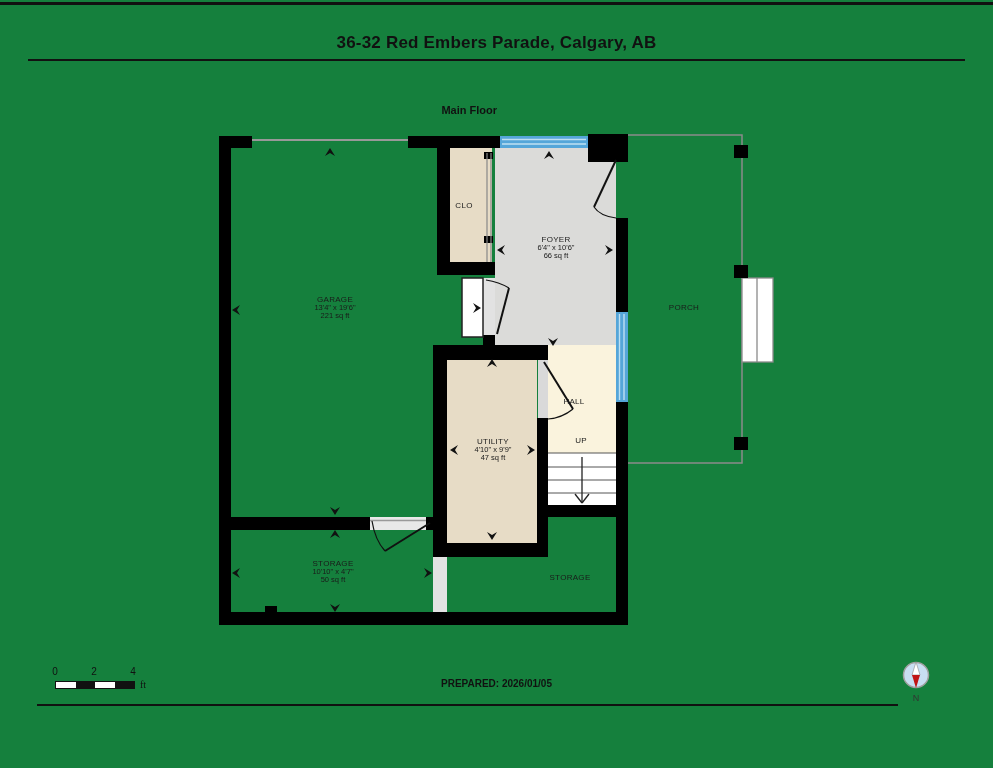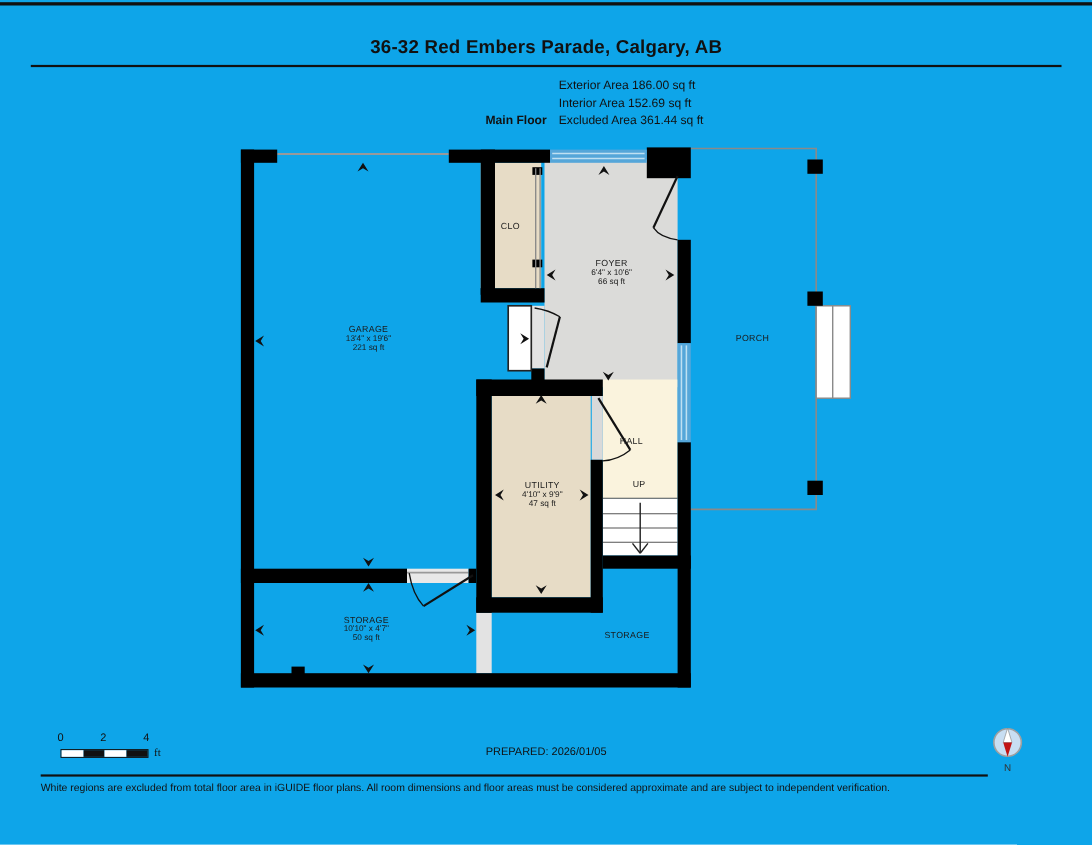--- a/index.html
+++ b/index.html
@@ -1,59 +1,54 @@
 <!DOCTYPE html>
 <html><head>
 <meta charset="utf-8">
 <style>
   html,body { margin:0; padding:0; background:#ffffff; }
   .page {
-    position:relative; width:993px; height:768px; background:#0ea5e9;
+    position:relative; width:993px; height:768px; background:#15803d;
     font-family:"Liberation Sans", sans-serif; overflow:hidden; color:#111;
   }
   .top-rule    { position:absolute; left:0; top:2px; width:993px; height:3px; background:#111; }
   .page-title  { position:absolute; left:0; top:33px; width:993px; text-align:center;
                  font-size:17px; font-weight:bold; letter-spacing:.2px; }
   .header-rule { position:absolute; left:28px; top:59px; width:937px; height:2px; background:#111; }
   .floor-label { position:absolute; left:395px; top:70px; width:102px; text-align:right;
                  font-size:11px; font-weight:bold;margin-top:34px; }
   .stat-lines  { position:absolute; left:508px; top:70px; font-size:11px; line-height:16px; }
   .plan-svg    { position:absolute; left:0; top:0; width:993px; height:768px; }
 
   .scale-tick  { position:absolute; top:666px; width:12px; text-align:center; font-size:10px; }
   .tick-0 { left:49px; } .tick-1 { left:88px; } .tick-2 { left:127px; }
   .scale-bar   { position:absolute; left:55px; top:681px; width:78px; height:6px;
                  border:1px solid #111; display:flex; box-sizing:content-box; }
   .scale-bar span { flex:1 1 25%; }
   .seg-w { background:#fff; } .seg-b { background:#111; }
   .scale-unit  { position:absolute; left:140px; top:679px; font-size:10px;font-family:Liberation Serif, serif; }
-  .prepared    { position:absolute; left:0; top:678px; width:993px; text-align:center; font-size:10px; }
+  .prepared    { position:absolute; left:0; top:678px; width:993px; text-align:center; font-size:10px;font-weight:bold; }
   .compass     { position:absolute; left:894px; top:651px; }
   .footer-rule { position:absolute; left:37px; top:704px; width:861px; height:2px; background:#111; }
   .disclaimer  { position:absolute; left:37px; top:711px; width:930px; font-size:9.5px; color:#111; }
 
   .rname { font-size:8px; fill:#1a1a1a; letter-spacing:.3px; }
   .rsub  { font-size:7.5px; fill:#1a1a1a; }
   text   { font-family:"Liberation Sans", sans-serif; }
 </style>
 </head>
 <body>
 
 <div class="page">
 
   <div class="top-rule"></div>
   <div class="page-title">36-32 Red Embers Parade, Calgary, AB</div>
   <div class="header-rule"></div>
 
   <div class="floor-label">Main Floor</div>
-  <div class="stat-lines">
-    <div>Exterior Area 186.00 sq ft</div>
-    <div>Interior Area 152.69 sq ft</div>
-    <div>Excluded Area 361.44 sq ft</div>
-  </div>
 
   <svg class="plan-svg" viewBox="0 0 993 768">
 
     <g>
       <rect x="437" y="148" width="55" height="114" fill="#e7dcc6"></rect>
       <rect x="495" y="145" width="121" height="207" fill="#dbdbd9"></rect>
       <rect x="548" y="345" width="68" height="108" fill="#faf3dd"></rect>
       <rect x="447" y="360" width="90" height="183" fill="#e7dcc6"></rect>
     </g>
 
@@ -208,15 +203,14 @@
   <div class="prepared">PREPARED: 2026/01/05</div>
 
   <svg class="compass" width="44" height="56" viewBox="0 0 44 56">
     <circle cx="22" cy="24" r="12.5" fill="#c8def2" stroke="#a0a0a0" stroke-width="1.5"></circle>
     <polygon points="18,24 22,11 26,24" fill="#ffffff" stroke="#8a8a8a" stroke-width="0.6"></polygon>
     <polygon points="18,24 22,37 26,24" fill="#c11414"></polygon>
     <text x="22" y="50" text-anchor="middle" font-size="9" fill="#333">N</text>
   </svg>
 
   <div class="footer-rule"></div>
-  <div class="disclaimer">White regions are excluded from total floor area in iGUIDE floor plans. All room dimensions and floor areas must be considered approximate and are subject to independent verification.</div>
 
 </div>
 
 </body></html>

